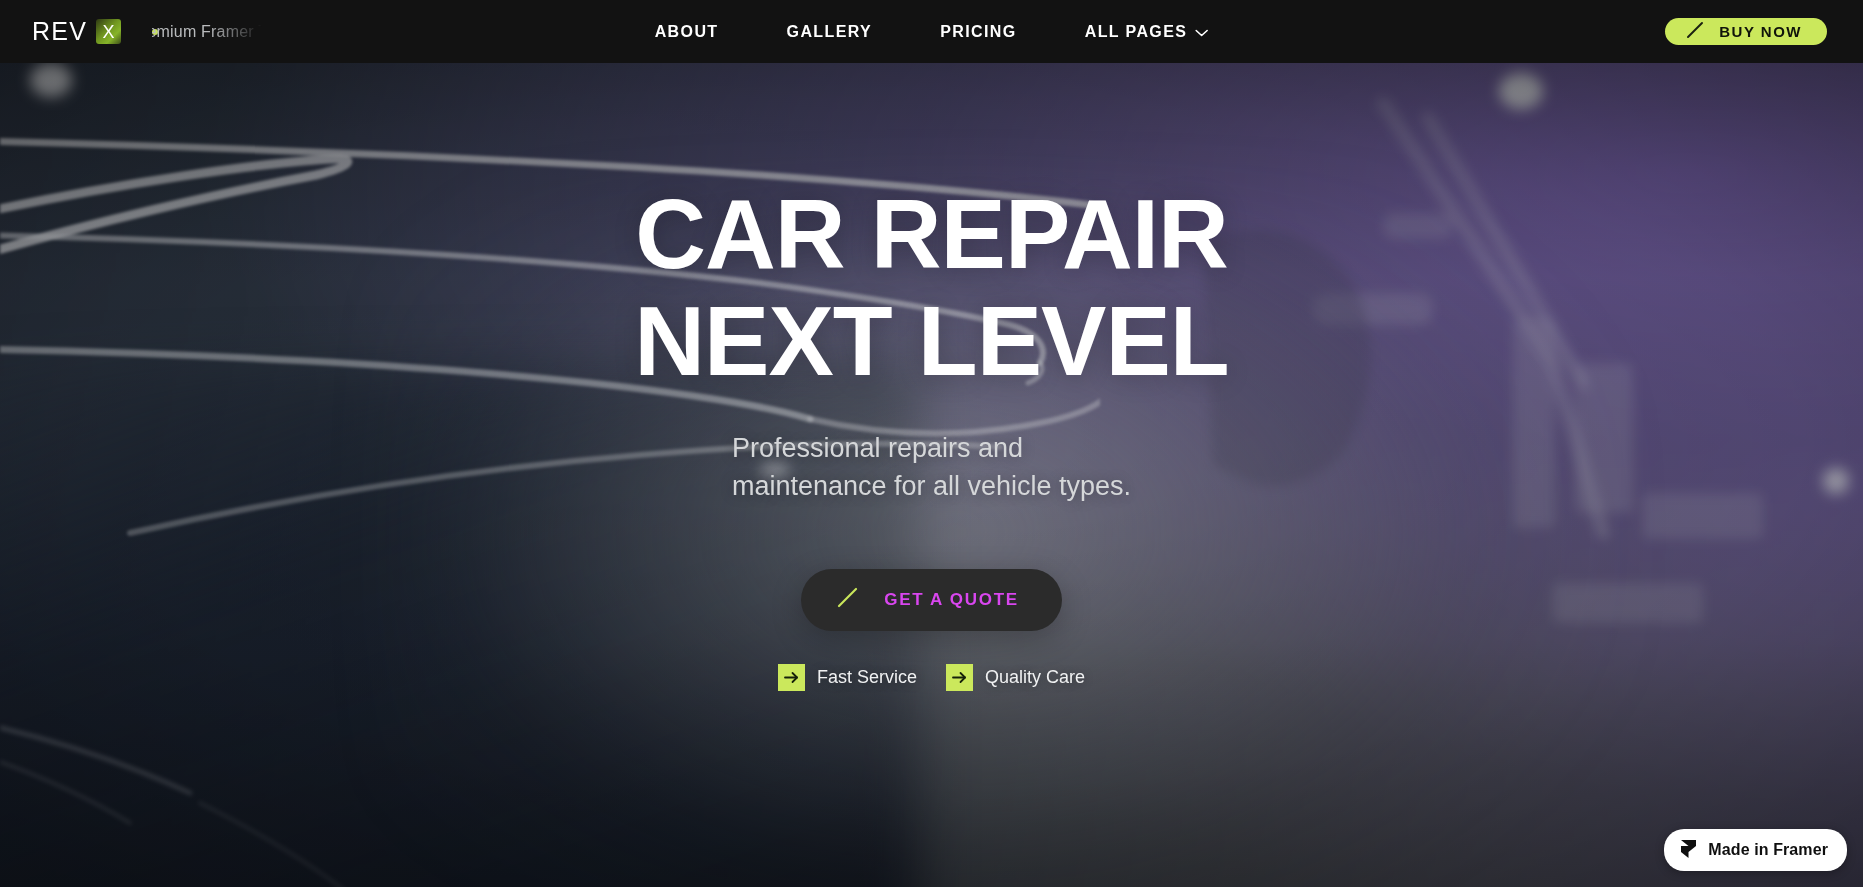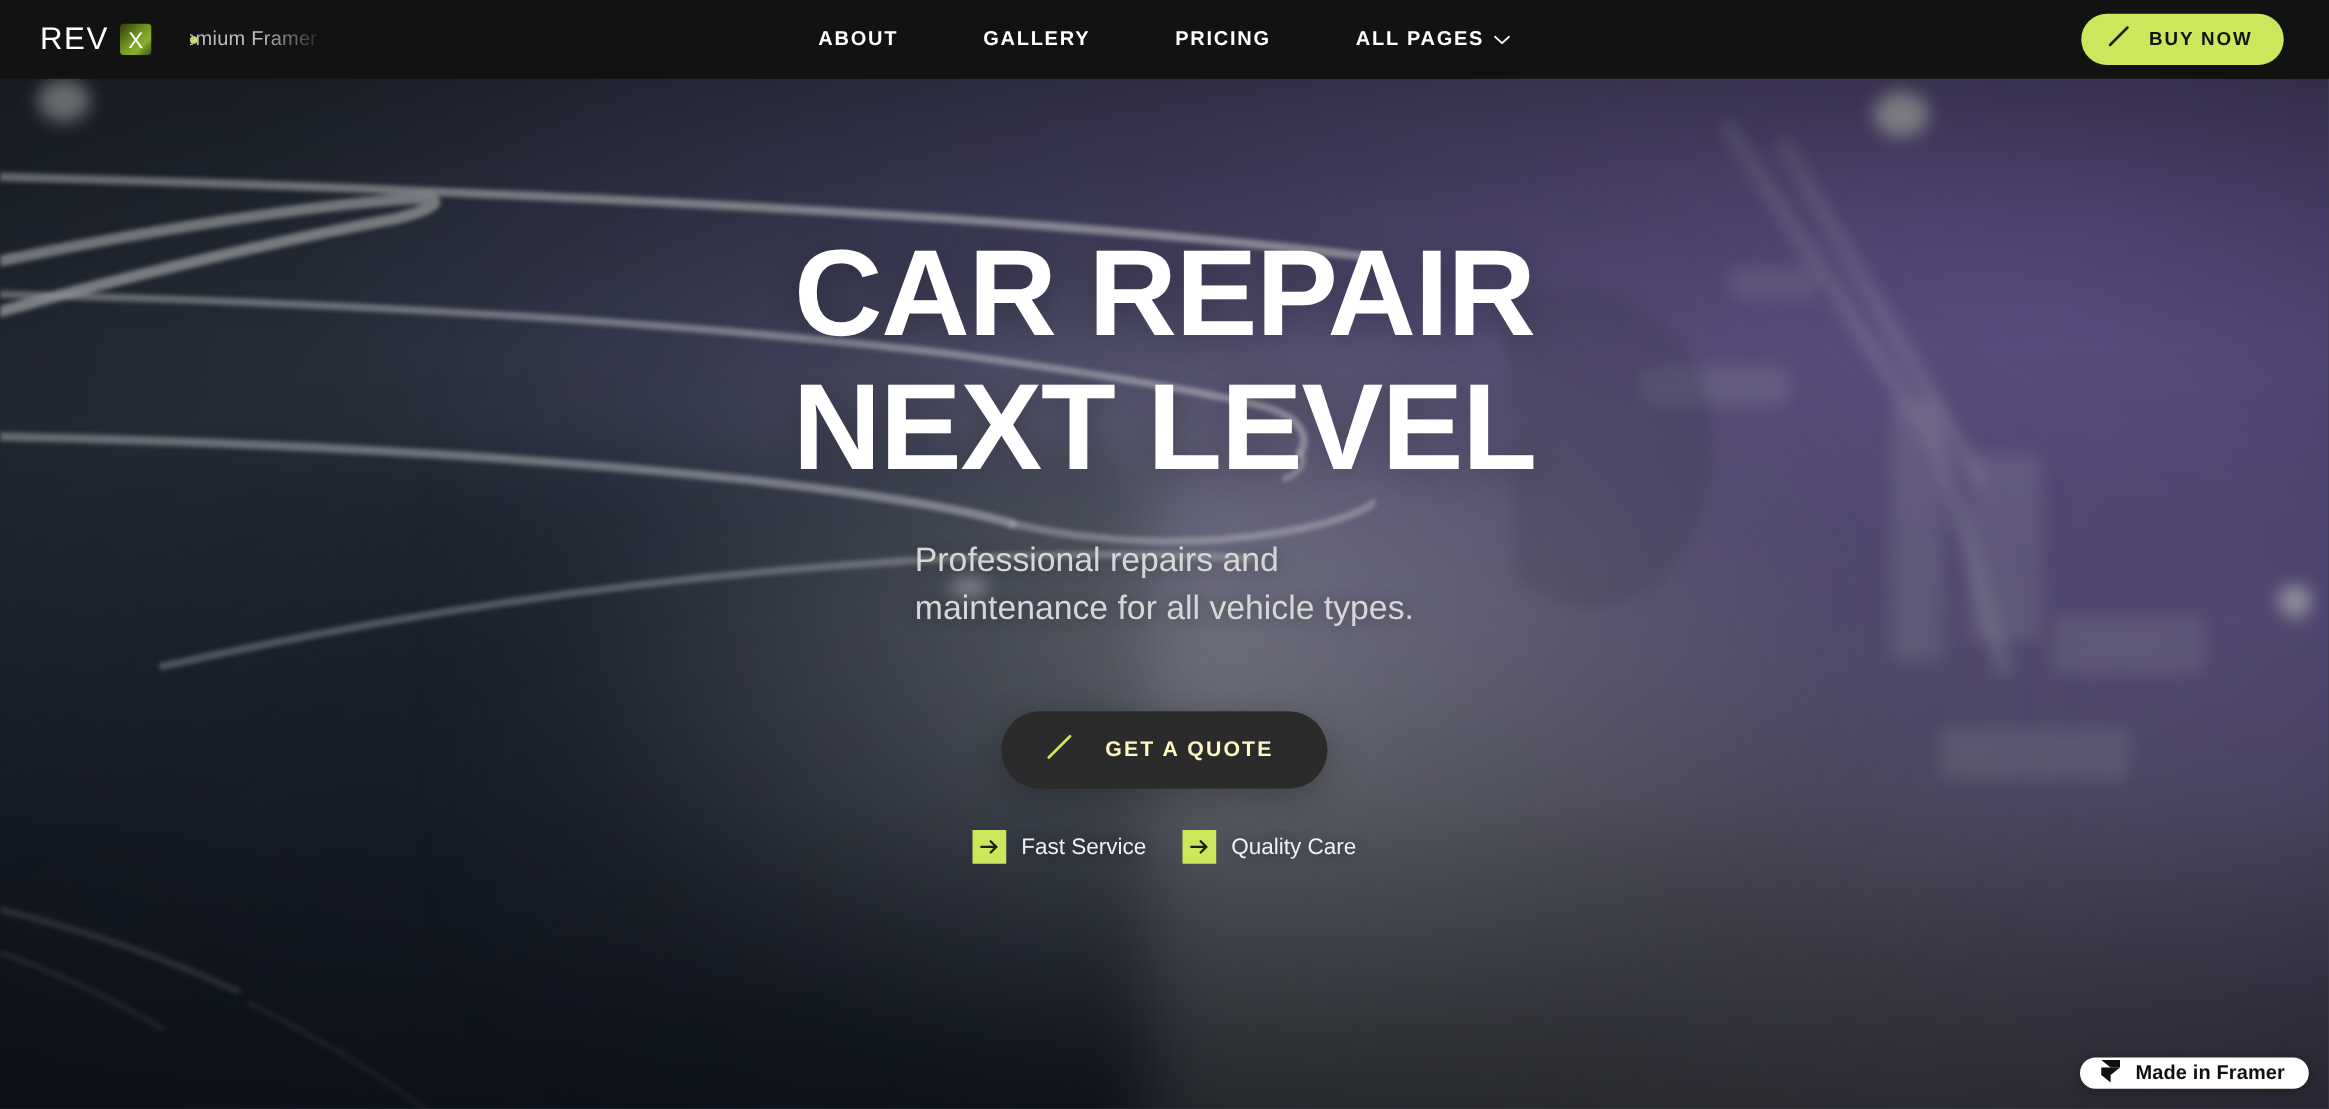--- a/index.html
+++ b/index.html
@@ -175,21 +175,21 @@
     cursor: pointer;
     display: flex;
     align-items: center;
     gap: 8px;
   }
   .chev { display: block; }
 
   .buy-btn {
     position: absolute;
     right: 36px;
-    height: 41px;
+    height: 27px;
     padding: 0 25px 0 21px;
     border-radius: 21px;
     background: #cbe85c;
     display: flex;
     align-items: center;
     gap: 15px;
     cursor: pointer;
     border: none;
   }
   .buy-label {
@@ -244,21 +244,21 @@
     border-radius: 31px;
     background: #2b2b2b;
     display: flex;
     align-items: center;
     gap: 26px;
     cursor: pointer;
     border: none;
     box-shadow: 0 8px 30px rgba(0,0,0,0.26);
   }
   .quote-label {
-    color: #fef9c3;
+    color: #d946ef;
     font-size: 17px;
     font-weight: bold;
     letter-spacing: 1.7px;
     line-height: 1;
     white-space: nowrap;
   }
 
   .features {
     margin-top: 33px;
     display: flex;
@@ -286,21 +286,21 @@
     line-height: 1;
     white-space: nowrap;
     text-shadow: 0 1px 10px rgba(0,0,0,0.35);
   }
 
   
   .framer-badge {
     position: absolute;
     right: 16px;
     bottom: 16px;
-    height: 25px;
+    height: 42px;
     padding: 0 19px 0 16px;
     border-radius: 20px;
     background: #ffffff;
     display: flex;
     align-items: center;
     gap: 11px;
     cursor: pointer;
     z-index: 30;
     box-shadow: 0 2px 10px rgba(0,0,0,0.30);
   }

